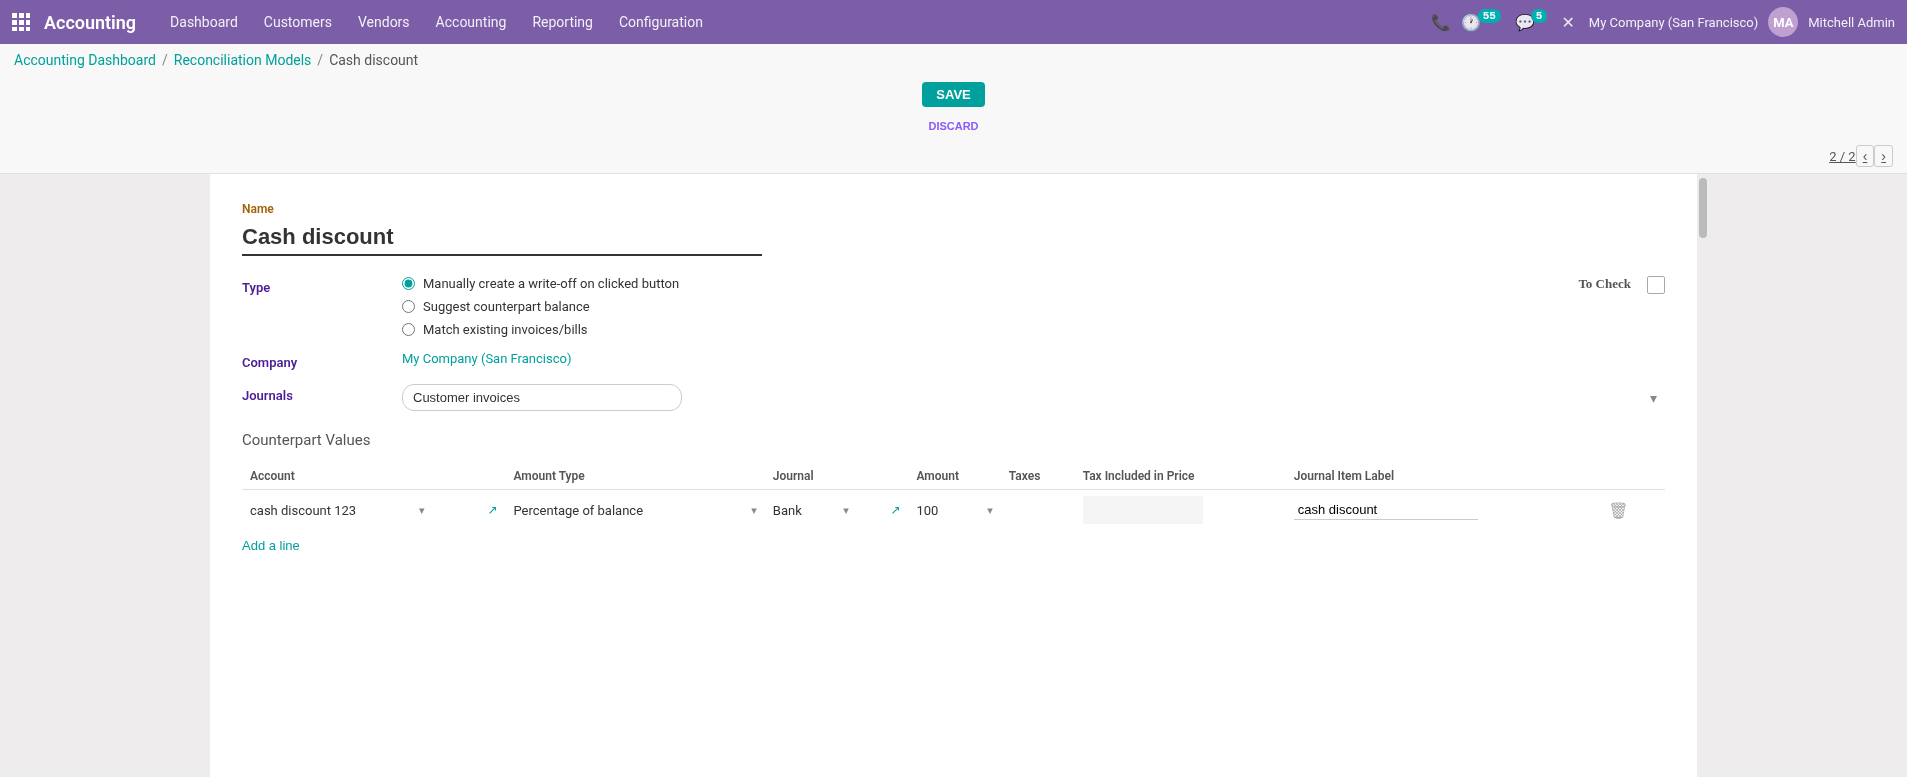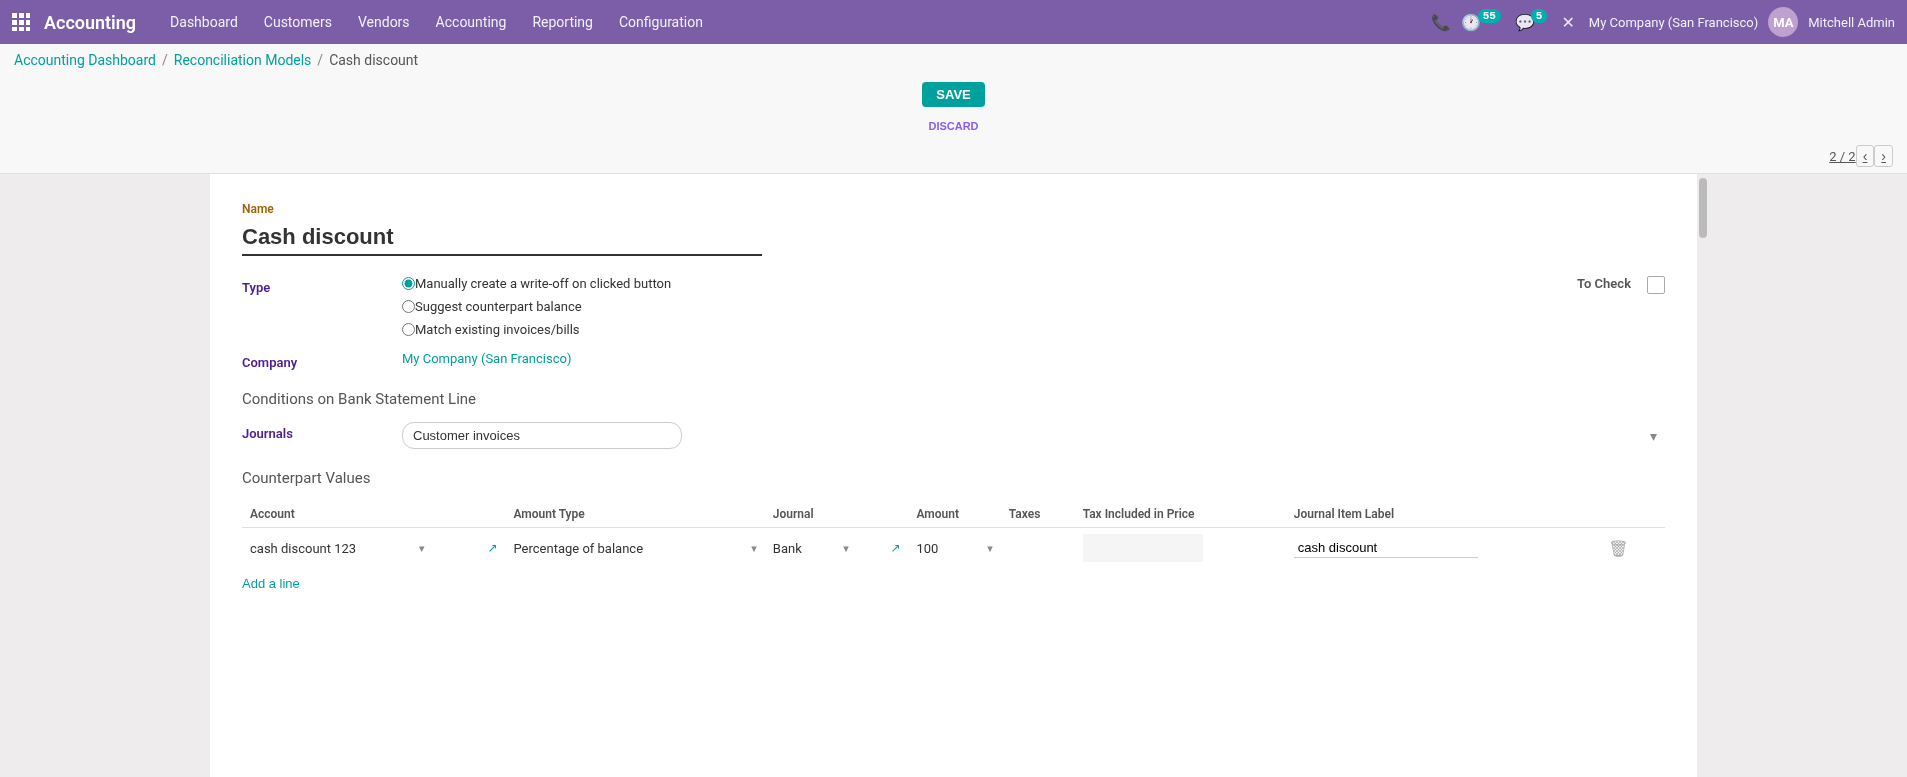--- a/index.html
+++ b/index.html
@@ -196,30 +196,32 @@
     }
     .form-row-content {
       flex: 1;
       display: flex;
       flex-direction: column;
       gap: 8px;
     }
     .radio-option {
       display: flex;
       align-items: center;
+      gap: 8px;
       font-size: 13px;
       cursor: pointer;
     }
     .radio-option input[type=radio] { accent-color: #00a09d; }
 
     .to-check-section {
       margin-left: 40px;
       display: flex;
       align-items: flex-start;
       gap: 16px;
+      font-family: Liberation Serif, serif;
     }
     .to-check-label {
       font-weight: 600;
       color: #555;
       font-size: 13px;
     }
     .checkbox-box {
       width: 18px; height: 18px;
       border: 1px solid #aaa;
       border-radius: 2px;
@@ -435,21 +437,20 @@
 
     
     <div class="form-row">
       <div class="form-row-label">Company</div>
       <div class="form-row-content">
         <span class="company-link">My Company (San Francisco)</span>
       </div>
     </div>
 
     
-    <div class="section-title">Conditions on Bank Statement Line</div>
 
     <div class="form-row">
       <div class="form-row-label">Journals</div>
       <div class="form-row-content">
         <div class="journals-select">
           <select>
             <option>Customer invoices</option>
           </select>
         </div>
       </div>

